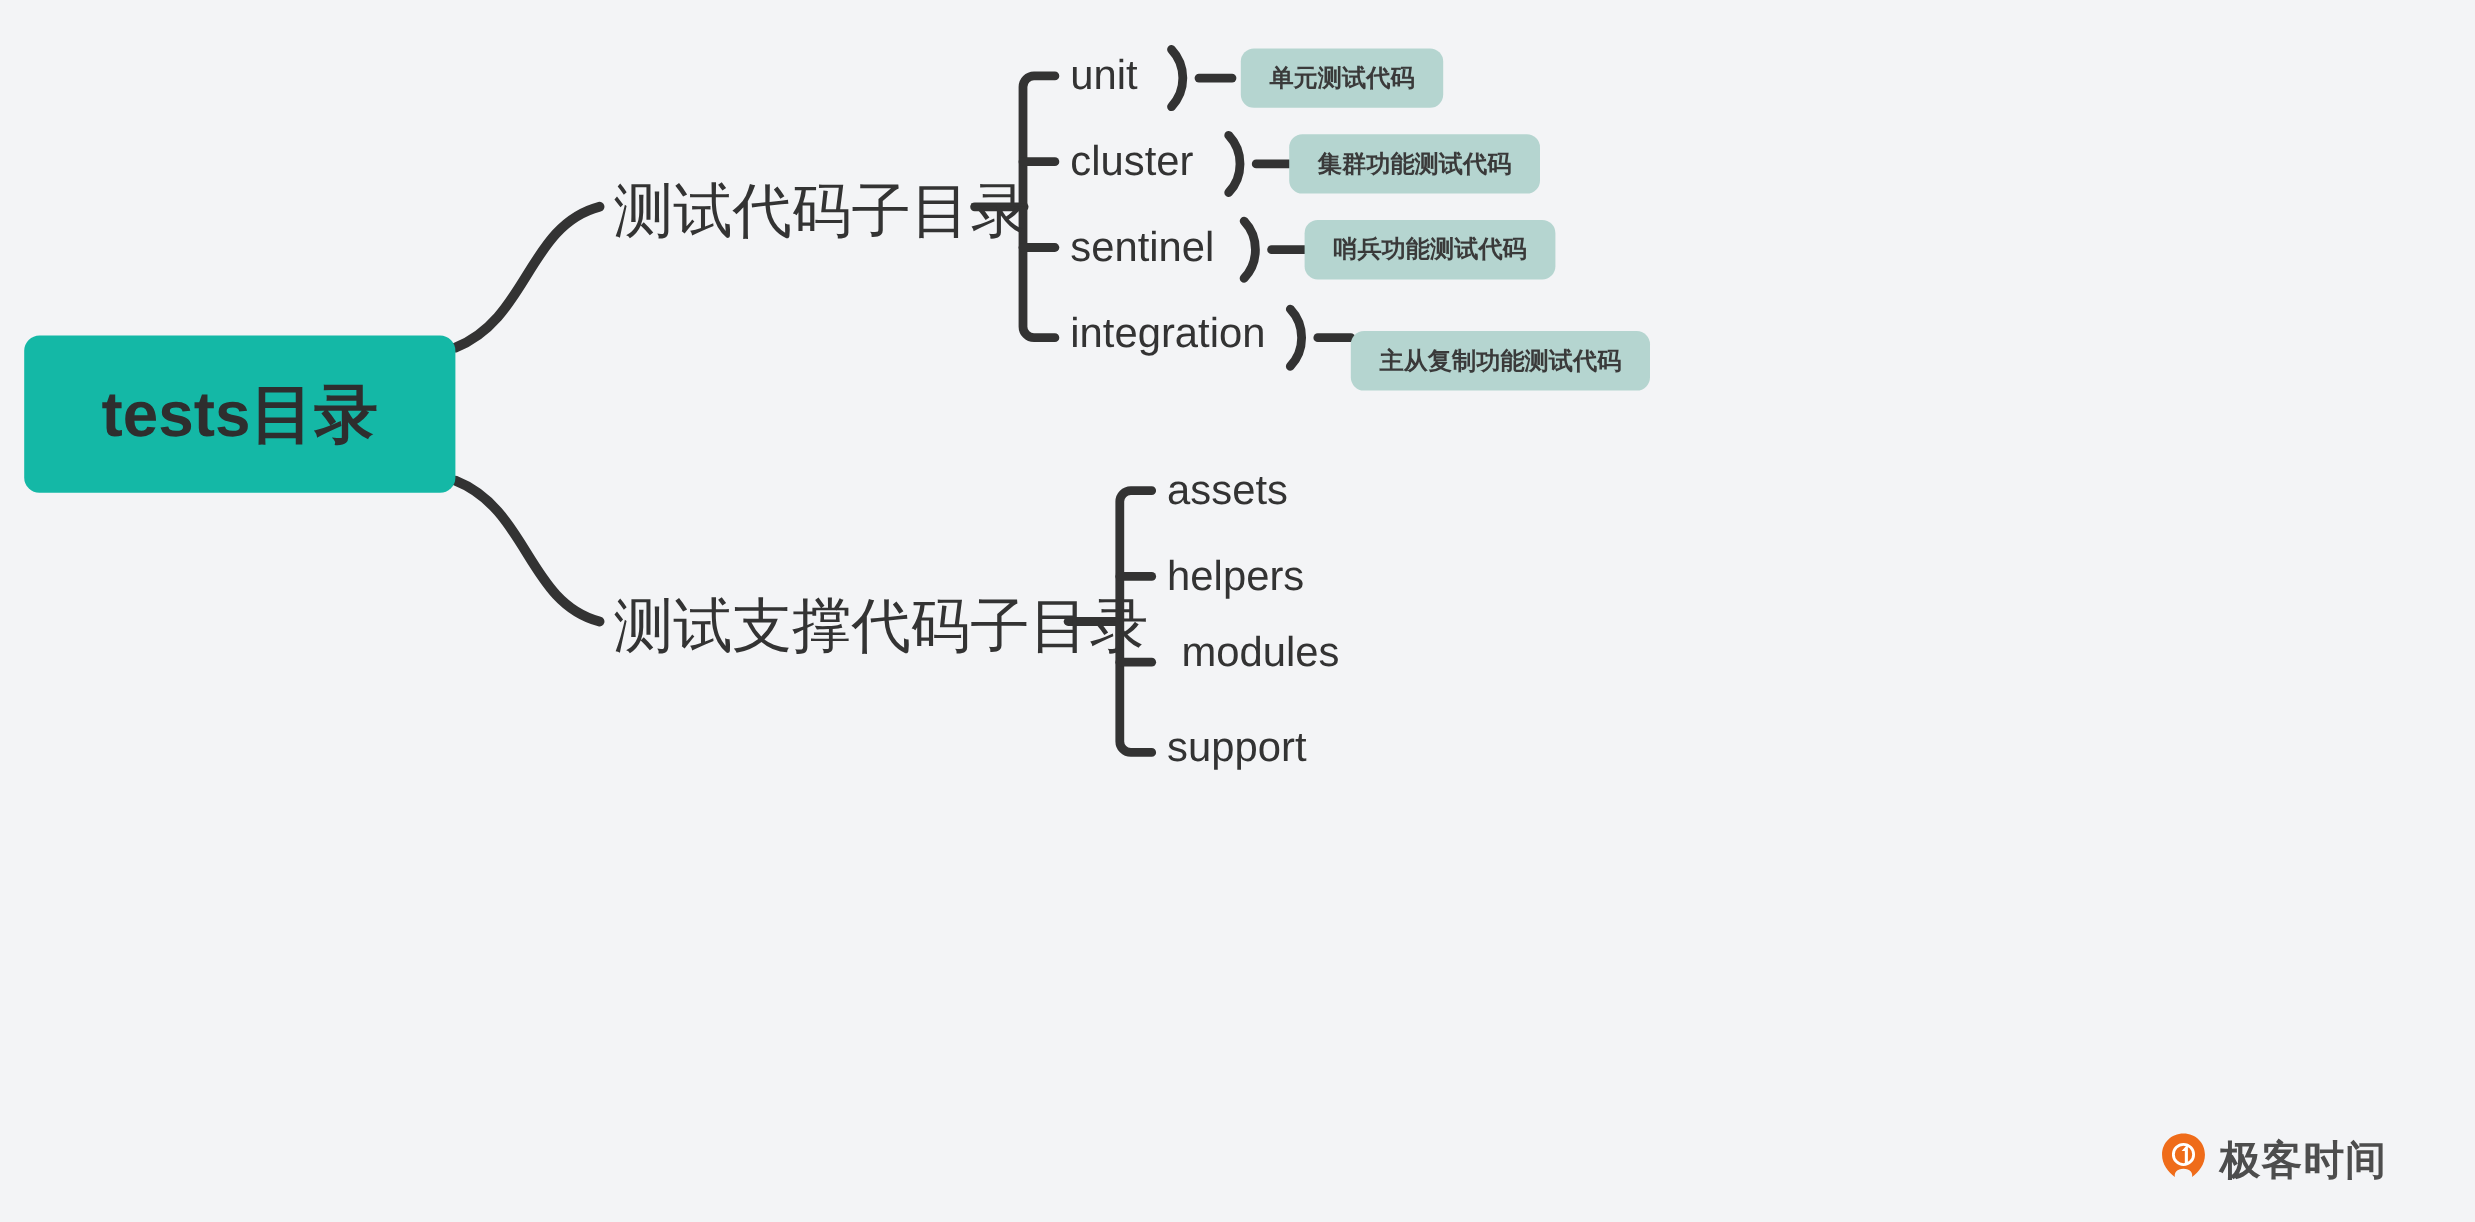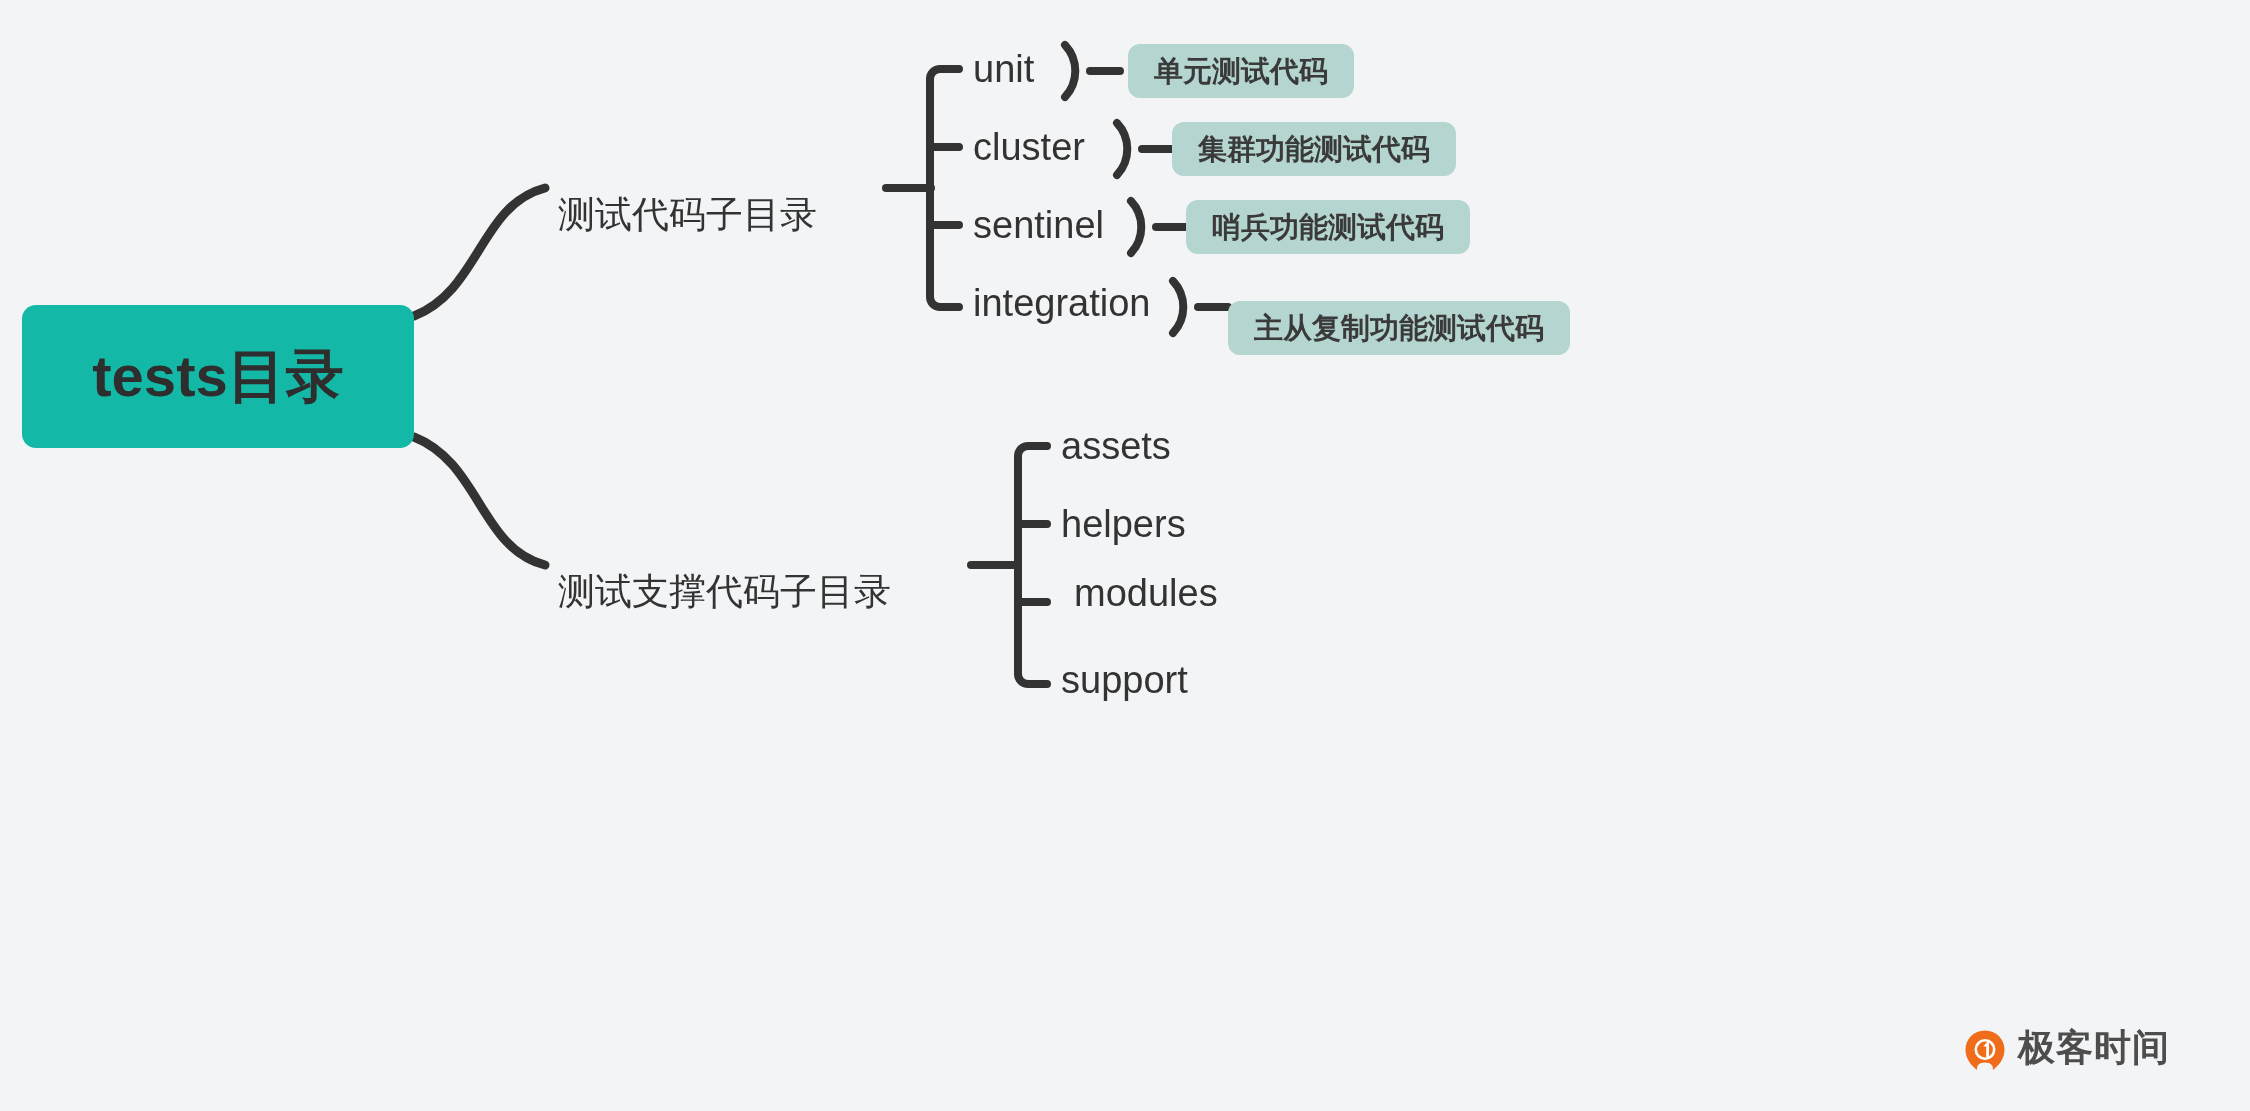--- a/index.html
+++ b/index.html
@@ -58,26 +58,25 @@
     font-size: 58px;
     font-weight: bold;
     color: #2e2e2e;
     letter-spacing: 0px;
     white-space: nowrap;
   }
 
   
   .branch-label {
     position: absolute;
-    font-size: 37px;
+    font-size: 54px;
     font-weight: normal;
     color: #333333;
     white-space: nowrap;
     line-height: 1;
-    margin-top: 31px;
   }
   #branch-0 { left: 558px; top: 165px; }
   #branch-1 { left: 558px; top: 542px; }
 
   
   .sub-label {
     position: absolute;
     font-size: 38px;
     color: #333333;
     white-space: nowrap;
@@ -99,38 +98,38 @@
     background: #b5d5d0;
     border-radius: 12px;
     display: flex;
     align-items: center;
     justify-content: center;
     box-sizing: border-box;
     padding: 0 26px;
     height: 54px;
   }
   .leaf-text {
-    font-size: 29px;
+    font-size: 22px;
     font-weight: bold;
     color: #3a3a3a;
     white-space: nowrap;
     line-height: 1;
   }
   #leaf-0 { left: 1128px; top: 44px;  }
   #leaf-1 { left: 1172px; top: 122px; }
   #leaf-2 { left: 1186px; top: 200px; }
   #leaf-3 { left: 1228px; top: 284px; margin-top: 17px; }
 
   
   #logo {
     position: absolute;
     left: 1963px;
     top: 1029px;
     display: flex;
-    align-items: flex-start;
+    align-items: flex-end;
     gap: 11px;
   }
   #logo-mark {
     width: 44px;
     height: 44px;
     flex: 0 0 auto;
   }
   #logo-text {
     font-size: 37px;
     font-weight: bold;

